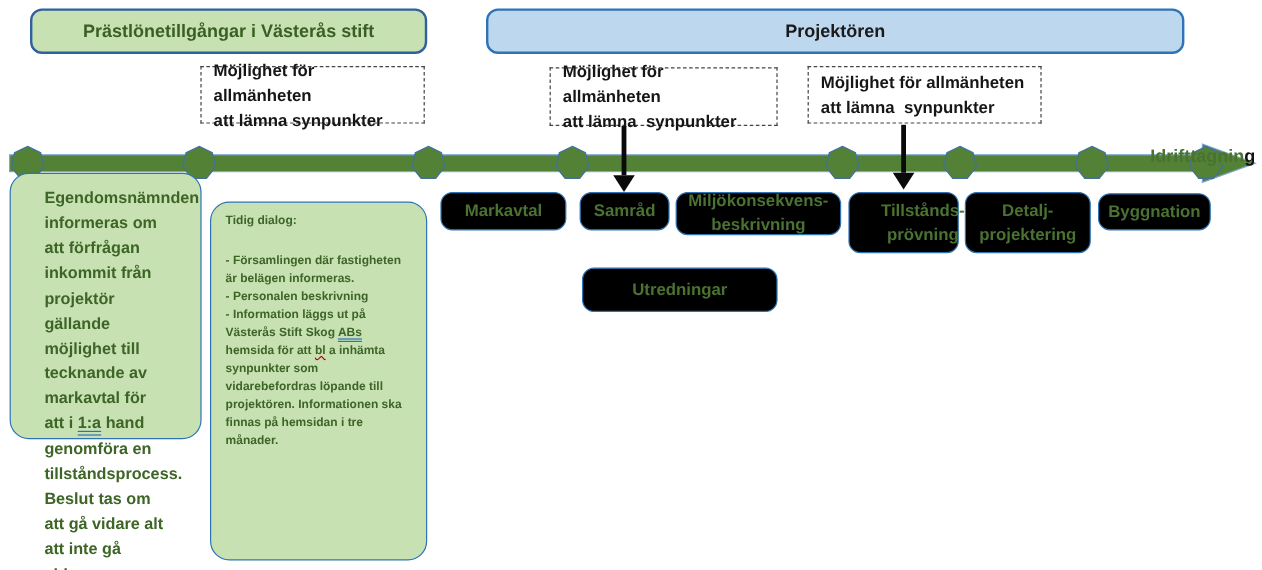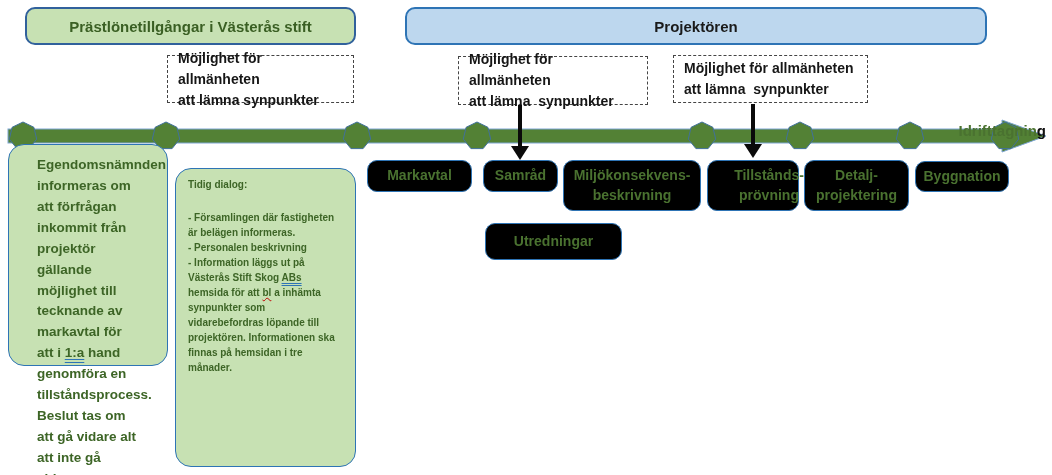--- a/index.html
+++ b/index.html
@@ -44,25 +44,25 @@
   .da2{left:744px;top:104px;} .da2 .shaft{height:40px;} .da2 .head{top:40px;}
   
   .stage{
     position:absolute;background:#000000;border:1.5px solid #2E74B5;border-radius:10px;
     box-sizing:border-box;display:flex;align-items:center;justify-content:center;
     font-weight:bold;font-size:14px;color:#4A7230;text-align:center;
     white-space:pre-line;line-height:1.4;z-index:2;
   }
   .st-markavtal{left:367px;top:160px;width:105px;height:32px;}
   .st-samrad{left:483px;top:160px;width:75px;height:32px;}
-  .st-mkb{left:563px;top:160px;width:138px;height:51px;}
+  .st-mkb{left:563px;top:160px;width:138px;height:36px;}
   .st-tillstand{left:707px;top:160px;width:92px;height:51px;padding-left:32px;}
   .st-detalj{left:804px;top:160px;width:105px;height:51px;}
   .st-byggnation{left:915px;top:161px;width:94px;height:31px;}
-  .st-utredningar{left:485px;top:223px;width:137px;height:37px;}
+  .st-utredningar{left:485px;top:223px;width:163px;height:37px;}
   
   .note{
     position:absolute;background:#C7E1B3;border:1.5px solid #2E74B5;border-radius:16px;
     box-sizing:border-box;font-weight:bold;color:#3D6526;
   }
   .note1{left:8px;top:144px;width:160px;height:222px;padding:10px 28px;font-size:13.5px;line-height:1.55;}
   .note2{left:175px;top:168px;width:181px;height:299px;padding:8px 12px;font-size:10px;line-height:1.5;}
   .note p{margin:0;}
   .note2 .gap{height:18px;}
   .dbl-underline{text-decoration:underline double #2E74B5;text-underline-offset:2px;}

